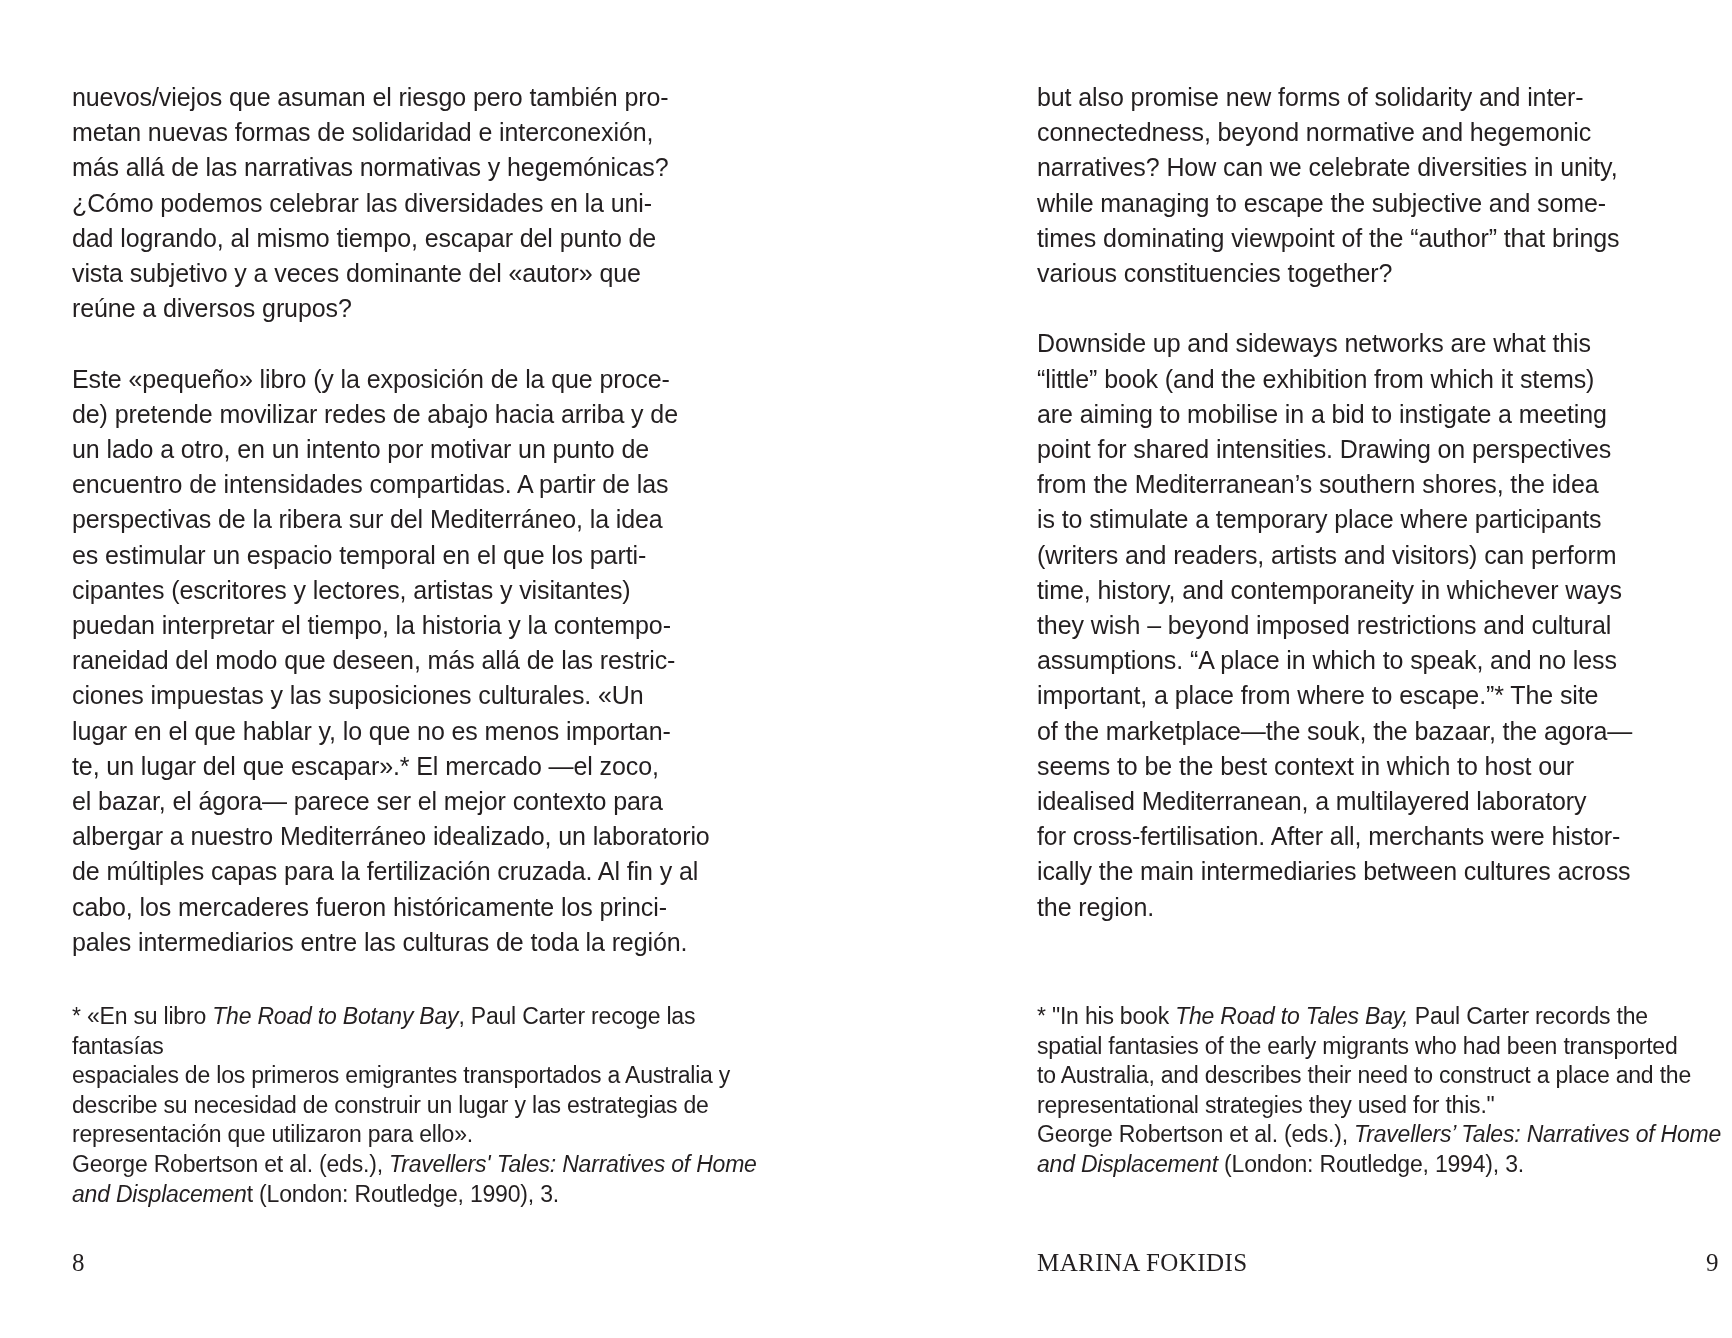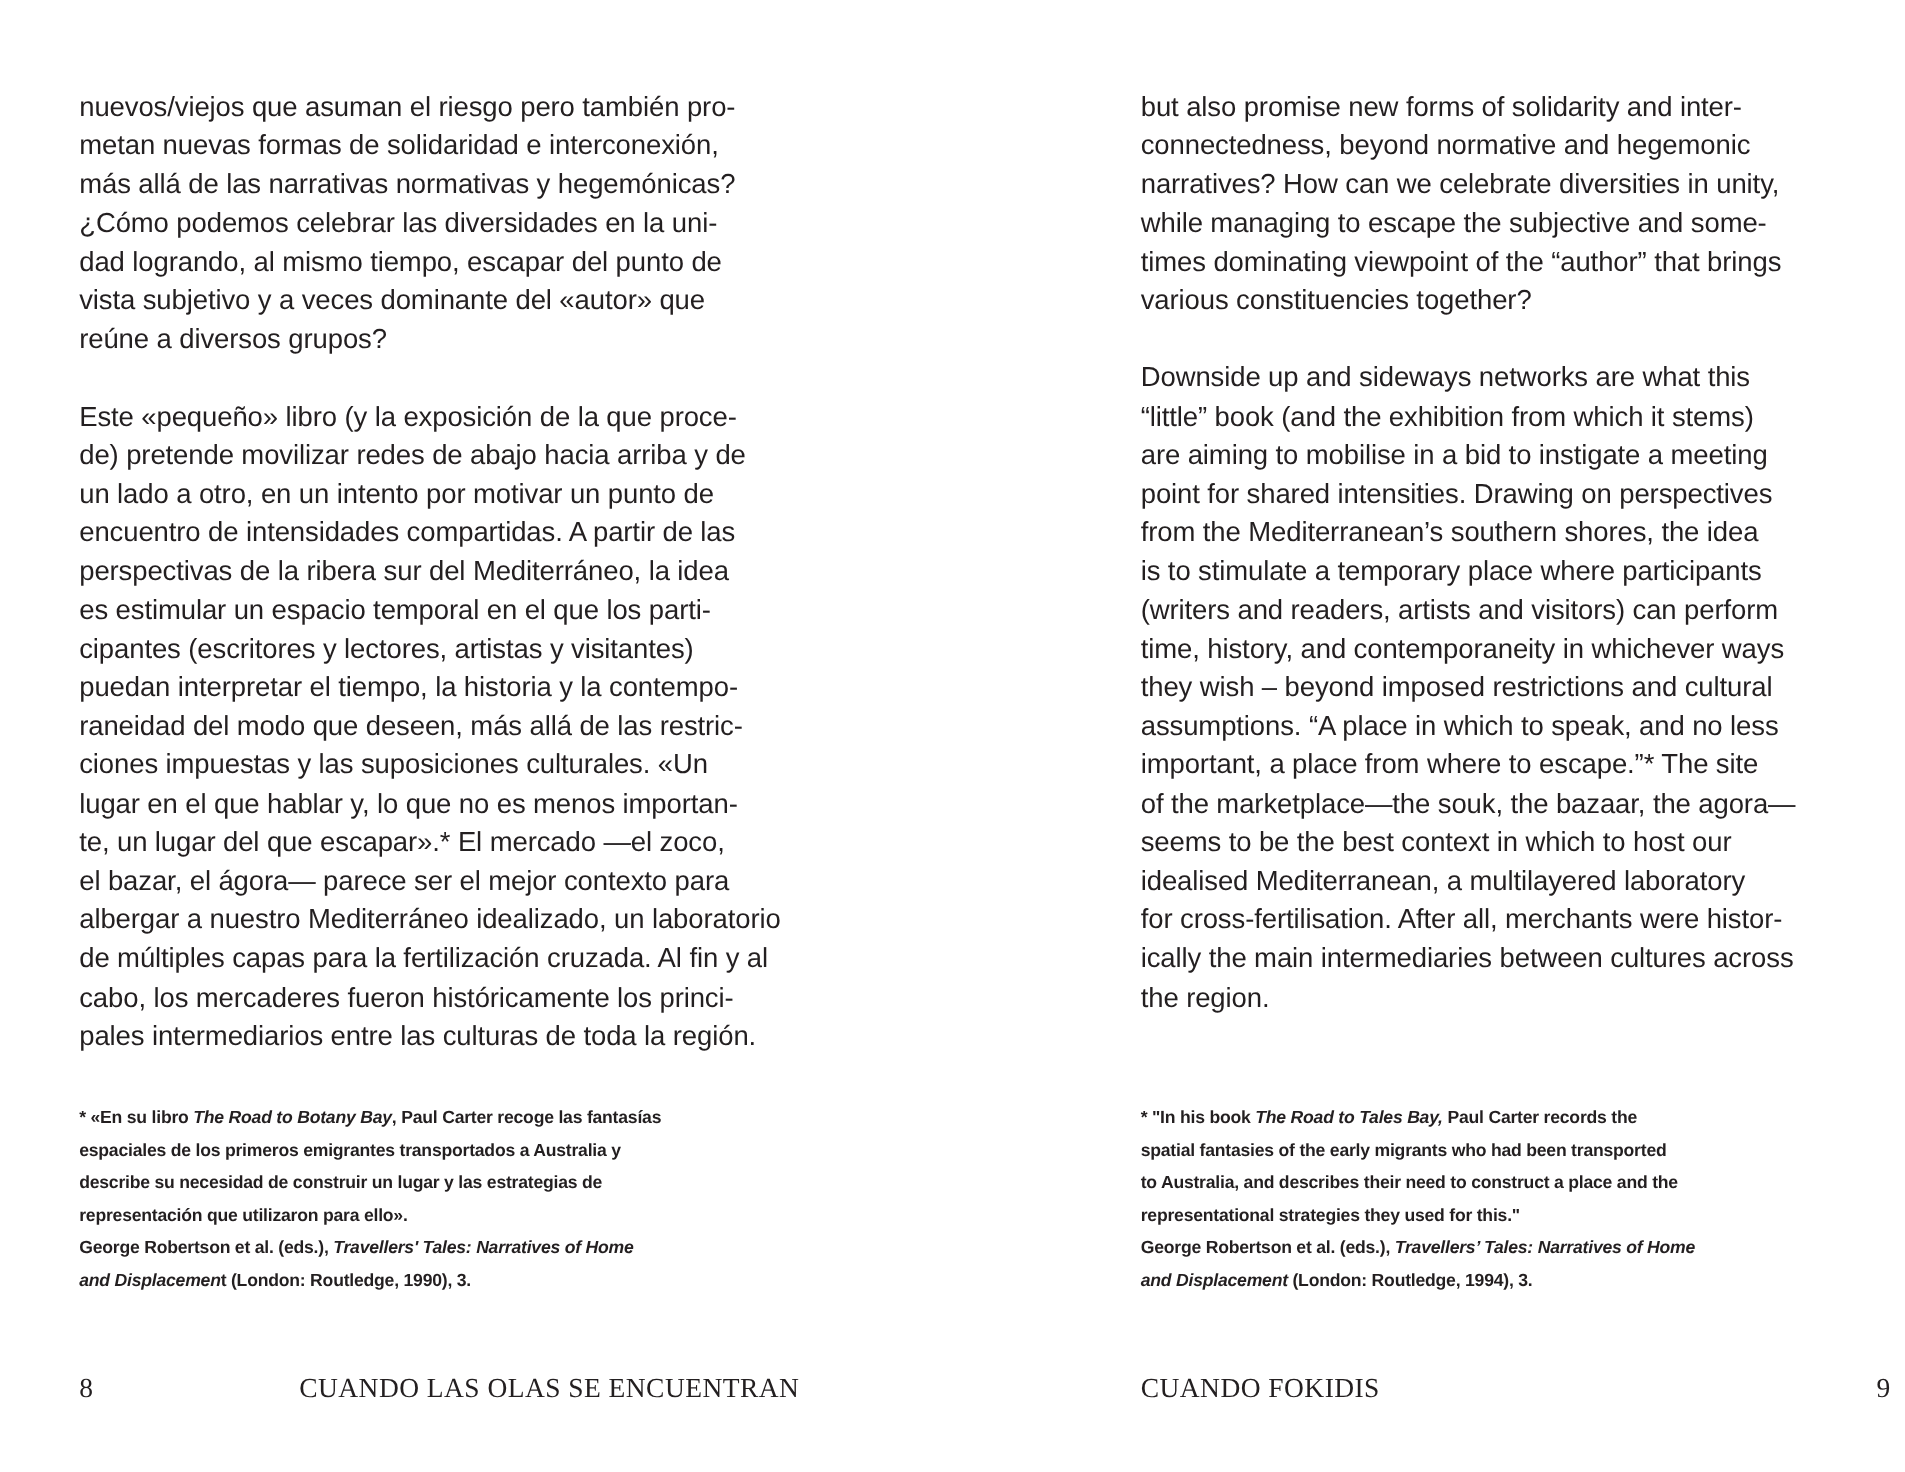--- a/index.html
+++ b/index.html
@@ -5,21 +5,21 @@
   html, body { margin: 0; padding: 0; background: #ffffff; }
   body { width: 1732px; height: 1338px; position: relative; overflow: hidden; color: #231f20; }
   .page { position: absolute; top: 0; height: 1338px; }
   .page-left { left: 0; width: 866px; }
   .page-right { left: 914px; width: 866px; }
   .col { position: absolute; top: 80px; font-family: "Liberation Sans", sans-serif; font-size: 25px; line-height: 35.2px; letter-spacing: -0.1px; }
   .page-left .col { left: 72px; width: 690px; }
   .page-right .col { left: 123px; width: 690px; }
   .para { margin: 0; white-space: pre-line; }
   .para + .para { margin-top: 35.2px; }
-  .footnote { position: absolute; top: 1002px; font-family: "Liberation Sans", sans-serif; font-size: 16px; line-height: 29.6px; letter-spacing: -0.2px; white-space: pre-line; font-weight: bold; }
+  .footnote { position: absolute; top: 1002px; font-family: "Liberation Sans", sans-serif; font-size: 23px; line-height: 29.6px; letter-spacing: -0.2px; white-space: pre-line; }
   .page-left .footnote { left: 72px; width: 700px; }
   .page-right .footnote { left: 123px; width: 700px; }
   .footnote em { font-style: italic; }
   .folio { position: absolute; top: 1248px; font-family: "Liberation Serif", serif; font-size: 25px; line-height: 30px; letter-spacing: 0.4px; }
   .page-left .page-num { left: 72px; }
   .page-left .running-head { left: 272px; }
   .page-right .running-head { left: 123px; }
   .page-right .page-num { left: 792px; }
 </style>
 </head>
@@ -52,21 +52,20 @@
 cabo, los mercaderes fueron históricamente los princi-
 pales intermediarios entre las culturas de toda la región.</p>
   </div>
   <div class="footnote"><span>* «En su libro </span><em>The Road to Botany Bay</em><span>, Paul Carter recoge las fantasías
 espaciales de los primeros emigrantes transportados a Australia y
 describe su necesidad de construir un lugar y las estrategias de
 representación que utilizaron para ello».
 George Robertson et al. (eds.), </span><em>Travellers' Tales: Narratives of Home
 and Displacemen</em><span>t (London: Routledge, 1990), 3.</span></div>
   <div class="folio page-num">8</div>
-  <div class="folio running-head">CUANDO LAS OLAS SE ENCUENTRAN</div>
 </div>
 
 <div class="page page-right">
   <div class="col">
     <p class="para">but also promise new forms of solidarity and inter-
 connectedness, beyond normative and hegemonic
 narratives? How can we celebrate diversities in unity,
 while managing to escape the subjective and some-
 times dominating viewpoint of the “author” that brings
 various constituencies together?</p>
@@ -87,15 +86,15 @@
 for cross-fertilisation. After all, merchants were histor-
 ically the main intermediaries between cultures across
 the region.</p>
   </div>
   <div class="footnote"><span>* "In his book </span><em>The Road to Tales Bay,</em><span> Paul Carter records the
 spatial fantasies of the early migrants who had been transported
 to Australia, and describes their need to construct a place and the
 representational strategies they used for this."
 George Robertson et al. (eds.), </span><em>Travellers’ Tales: Narratives of Home
 and Displacement</em><span> (London: Routledge, 1994), 3.</span></div>
-  <div class="folio running-head">CUANDO FOKIDIS</div>
+  <div class="folio running-head">MARINA FOKIDIS</div>
   <div class="folio page-num">9</div>
 </div>
 
 </body></html>

